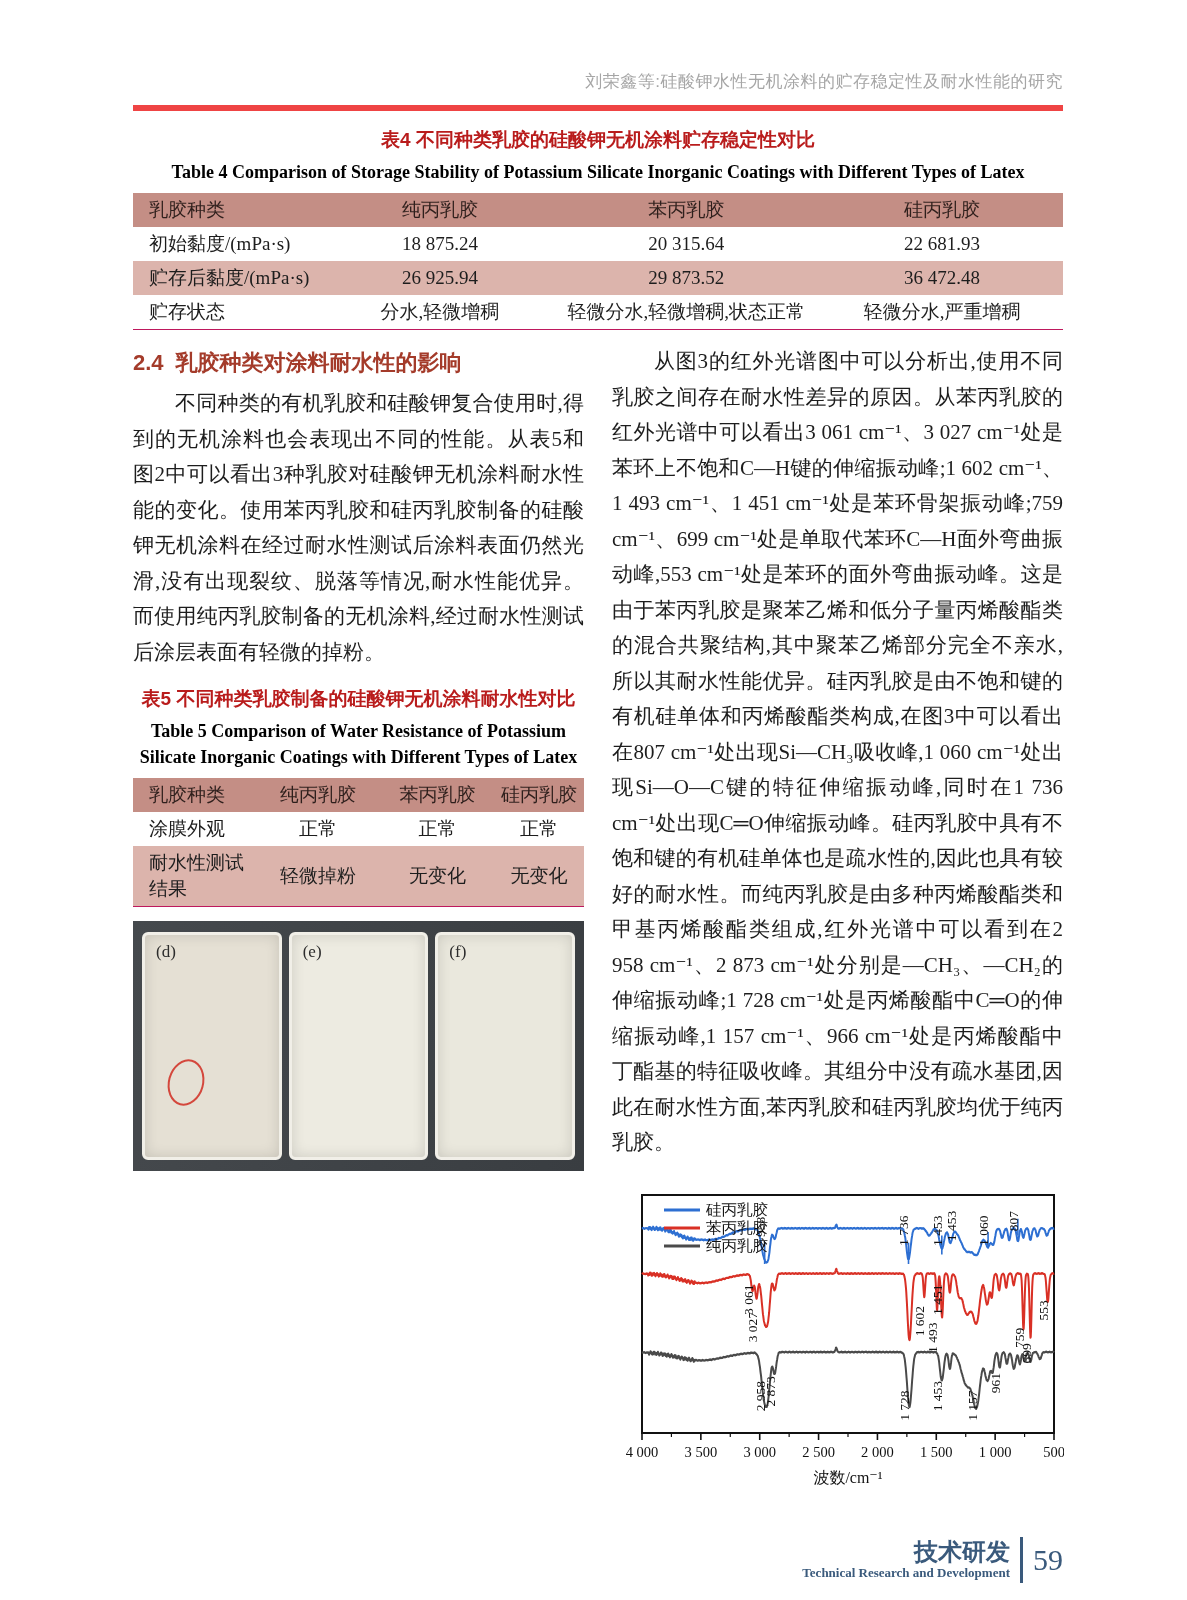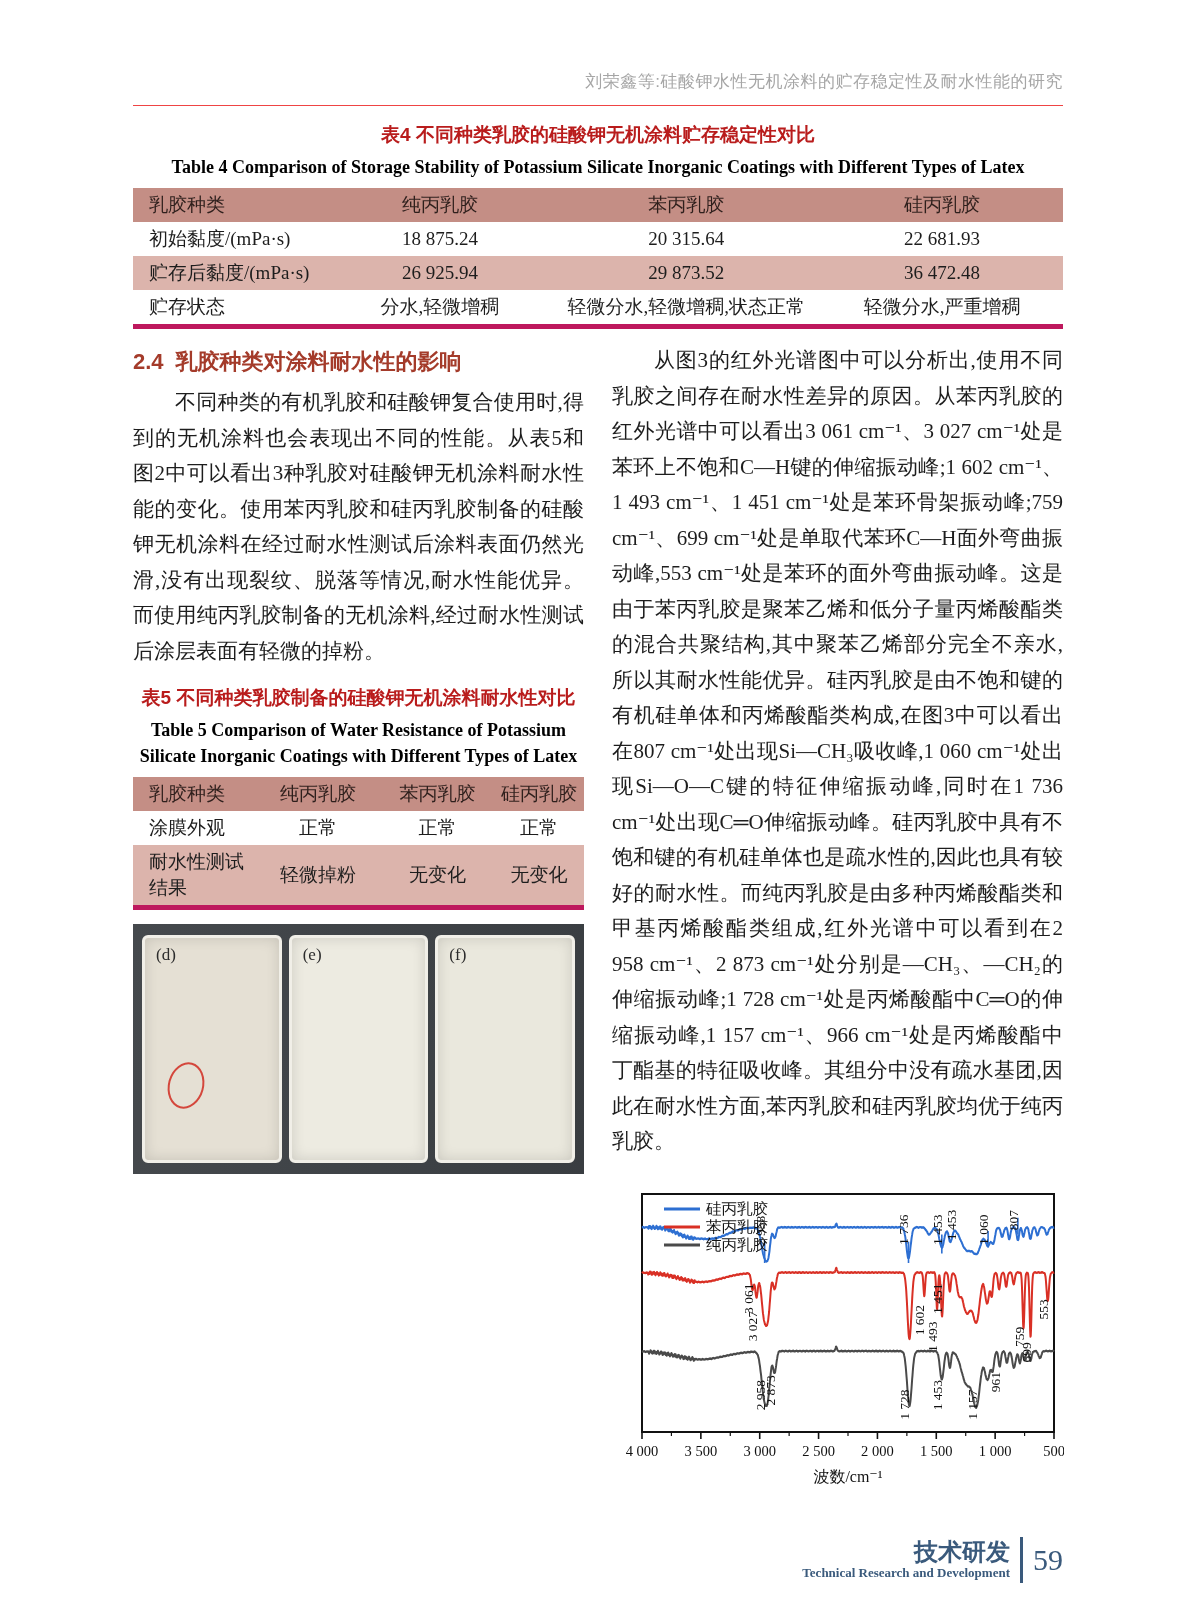--- a/index.html
+++ b/index.html
@@ -3,40 +3,40 @@
 <meta charset="utf-8">
 <style>
   html,body{margin:0;padding:0;}
   body{width:1187px;height:1600px;background:#ffffff;overflow:hidden;
        font-family:"Liberation Serif","DejaVu Serif",serif;color:#1d1d1d;}
   .page{position:relative;width:1187px;height:1600px;}
   .content{margin:0 124px 0 133px;}
 
   
   .running-head{padding-top:70px;text-align:right;font-family:"Liberation Sans","DejaVu Sans",sans-serif;
-      font-size:17px;color:#a6a6a6;letter-spacing:.5px;border-bottom:1px solid #ef4444;padding-bottom:12px;}
+      font-size:17px;color:#a6a6a6;letter-spacing:.5px;border-bottom:6px solid #ef4444;padding-bottom:12px;}
 
   
   .intro{display:flex;gap:28px;margin-top:24px;}
   .col{width:451px;}
   .body-text{font-size:21px;line-height:35.5px;text-align:justify;}
   .indent{text-indent:2em;}
 
   
   .tbl-block{margin-top:16px;}
   .tbl-title-cn{text-align:center;font-family:"Liberation Sans","DejaVu Sans",sans-serif;
       font-weight:bold;font-size:19px;color:#b91c1c;margin-bottom:6px;}
   .tbl-title-en{text-align:center;font-weight:bold;font-size:18px;color:#000000;
       margin-bottom:8px;line-height:26px;}
   table.data{width:100%;border-collapse:collapse;font-size:19px;}
   table.data th,table.data td{font-weight:normal;padding:4px 4px;height:26px;text-align:center;}
   table.data th:first-child,table.data td:first-child{text-align:left;padding-left:16px;}
   table.data thead tr{background:var(--rose);color:#2e1f1c;}
   table.data tbody tr.alt{background:var(--rose-light);}
-  table.data{border-bottom:5px solid #be185d;}
+  table.data{border-bottom:1px solid #be185d;}
   #table4 th:nth-child(1){width:21%;} #table4 th:nth-child(2){width:24%;}
   #table4 th:nth-child(3){width:29%;} #table4 th:nth-child(4){width:26%;}
   #table5 th:nth-child(1){width:27%;} #table5 th:nth-child(2){width:28%;}
   #table5 th:nth-child(3){width:25%;} #table5 th:nth-child(4){width:20%;}
 
   
   .main{display:flex;gap:28px;margin-top:14px;align-items:flex-start;}
 
   .section-head{font-family:"Liberation Sans","DejaVu Sans",sans-serif;font-weight:bold;
       font-size:22px;color:var(--heading-red);margin:4px 0 8px;}

